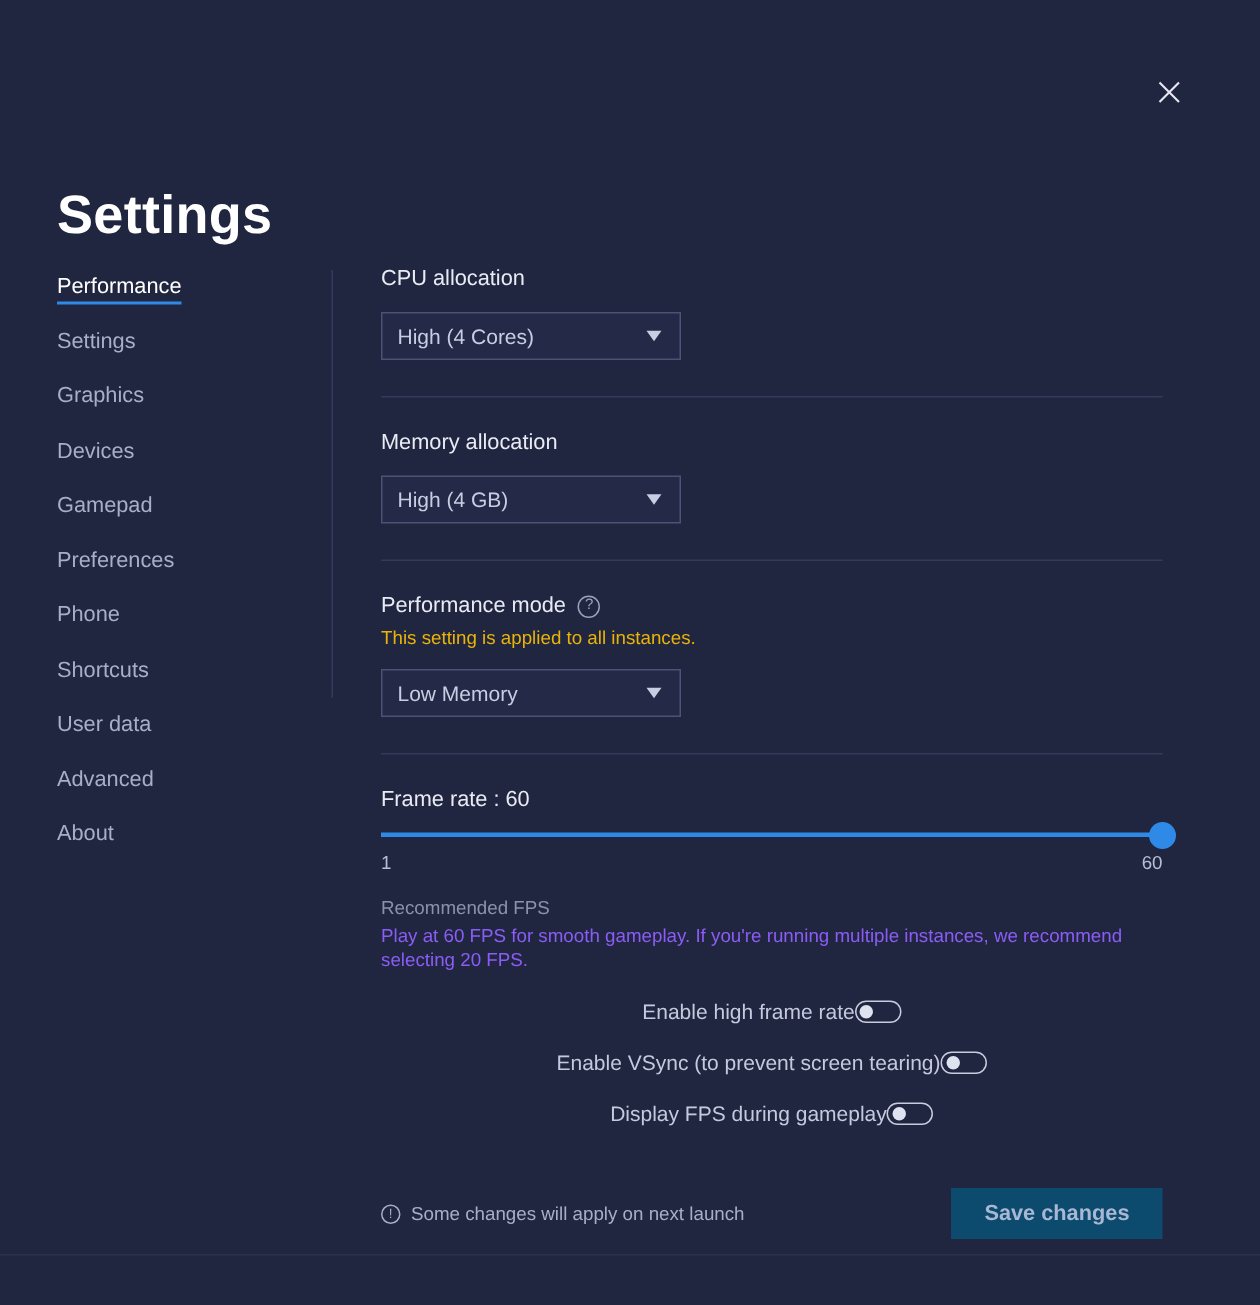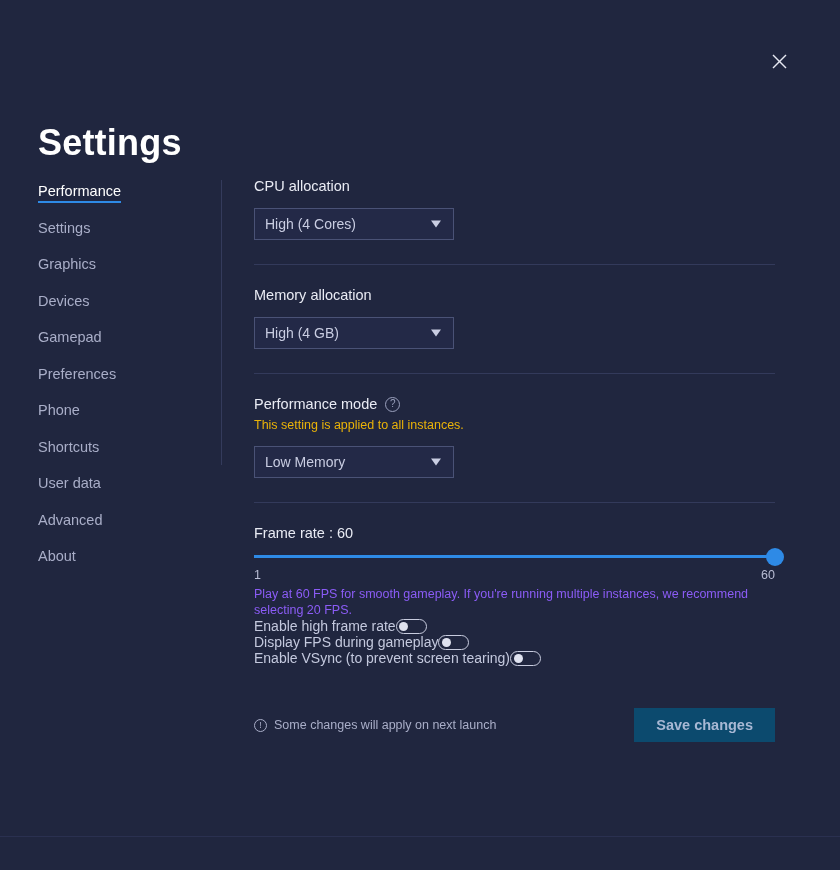--- a/index.html
+++ b/index.html
@@ -184,21 +184,22 @@
     color: #8b5cf6;
     margin-top: 4px;
     line-height: 16px;
     max-width: 505px;
   }
 
   
   .toggle-row {
     display: flex;
     align-items: center;
-    justify-content: flex-start;
+    justify-content: center;
+    margin-top: 18px;
   }
   .toggle-row:first-of-type { margin-top: 22px; }
   .toggle-label { font-size: 14px; color: #c4c9de; }
 
   .toggle {
     position: relative;
     width: 31px;
     height: 15px;
     border-radius: 8px;
     border: 1px solid #c8ccdf;
@@ -332,36 +333,37 @@
     </div>
     <div class="slider-wrap">
       <div class="slider-track">
         <div class="slider-thumb"></div>
       </div>
       <div class="slider-scale">
         <span>1</span>
         <span>60</span>
       </div>
     </div>
+    <div class="rec-title">Recommended FPS</div>
     <div class="rec-body">Play at 60 FPS for smooth gameplay. If you're running multiple instances, we recommend selecting 20 FPS.</div>
 
     <div class="toggle-row">
       <span class="toggle-label">Enable high frame rate</span>
       <div class="toggle">
           <span class="knob"></span>
         </div>
     </div>
     <div class="toggle-row">
-      <span class="toggle-label">Display FPS during gameplay</span>
+      <span class="toggle-label">Enable VSync (to prevent screen tearing)</span>
       <div class="toggle">
           <span class="knob"></span>
         </div>
     </div>
     <div class="toggle-row">
-      <span class="toggle-label">Enable VSync (to prevent screen tearing)</span>
+      <span class="toggle-label">Display FPS during gameplay</span>
       <div class="toggle">
           <span class="knob"></span>
         </div>
     </div>
 
     <div class="footer">
       <div class="note">
         <span class="info-icon">!</span>
         <span>Some changes will apply on next launch</span>
       </div>

